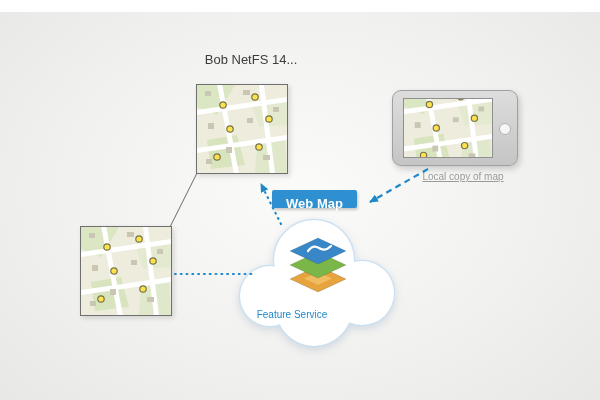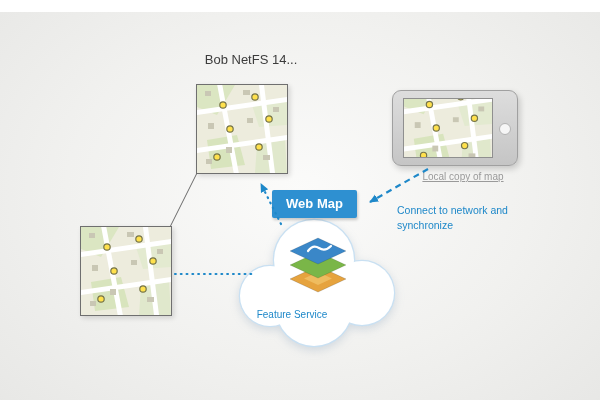--- a/index.html
+++ b/index.html
@@ -12,21 +12,21 @@
   .abs{position:absolute;}
   .label{font-size:13px;color:#3c3c3c;text-align:center;}
   .caption{font-size:10px;color:#9a9a9a;text-align:center;}
   .blue-note{font-size:10.5px;color:#1e88c9;line-height:1.4;text-align:left;}
   .map-frame{
     border:1px solid #6f6f6f;background:#edecdd;
     box-shadow:2px 2px 5px rgba(0,0,0,0.14);
   }
   .map-frame svg{display:block;}
   #webmap-btn{
-    left:272px;top:178px;width:85px;height:28px;
+    left:272px;top:178px;width:85px;height:18px;
     background:#2e90d1;color:#ffffff;font-size:13px;font-weight:600;
     text-align:center;line-height:27px;border-radius:2px;
     box-shadow:1px 2px 3px rgba(0,0,0,0.2);
   }
   #feature-service-label{
     left:256px;top:296px;width:72px;
     font-size:10px;color:#1e88c9;text-align:center;line-height:1.3;
   }
   #tablet{
     left:392px;top:78px;width:124px;height:74px;
@@ -81,21 +81,20 @@
         <circle cx="20" cy="72" r="3.2"></circle>
       </g>
     </symbol>
   </defs>
 </svg>
 
 <div id="canvas">
 
   <div class="abs label" style="left:181px;top:40px;width:140px;">Bob NetFS 14...</div>
   <div class="abs caption" style="left:398px;top:159px;width:130px;text-decoration:underline;">Local copy of map</div>
-  <div class="abs blue-note" style="left:397px;top:191px;width:122px;">Connect to network and synchronize</div>
 
   <div class="abs map-frame" style="left:196px;top:72px;width:90px;height:88px;">
     <svg width="90" height="88" viewBox="0 0 90 88">
       <use href="#map-tile"></use>
     </svg>
   </div>
 
   <div class="abs map-frame" style="left:80px;top:214px;width:90px;height:88px;">
     <svg width="90" height="88" viewBox="0 0 90 88">
       <use href="#map-tile"></use>

